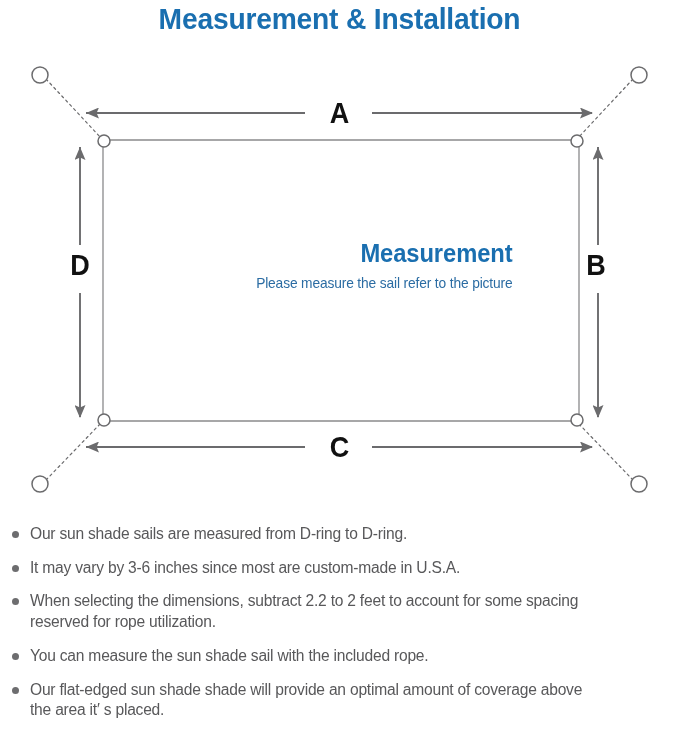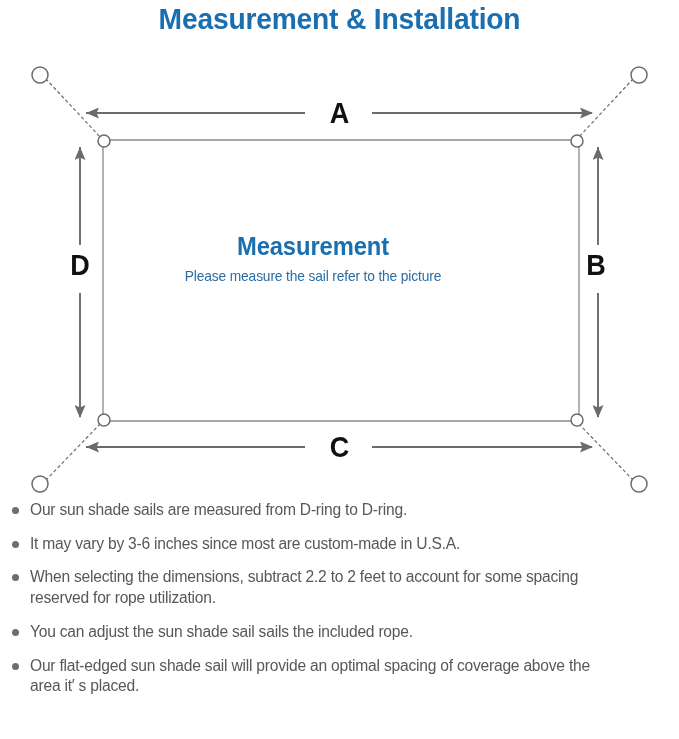--- a/index.html
+++ b/index.html
@@ -45,23 +45,23 @@
   .diagram-svg {
     display: block;
     width: 679px;
     height: 470px;
   }
 
   
   .center-block {
     position: absolute;
     left: 103px;
-    top: 188px;
+    top: 195px;
     width: 420px;
-    text-align: center;
+    text-align: right;
     pointer-events: none;
   }
   .center-title {
     font-family: "Liberation Sans", sans-serif;
     font-size: 25px;
     font-weight: bold;
     color: #1a6fb0;
     letter-spacing: -0.1px;
     transform: scaleX(0.95);
     line-height: 1.1;
@@ -90,21 +90,21 @@
   }
   .dim-a { left: 0; top: 53px;  width: 679px; text-align: center; }
   .dim-c { left: 0; top: 387px; width: 679px; text-align: center; }
   .dim-b { left: 578px; top: 205px; width: 36px; text-align: center; }
   .dim-d { left: 62px;  top: 205px; width: 36px; text-align: center; }
 
   
   .notes {
     position: absolute;
     left: 0;
-    top: 500px;
+    top: 524px;
     width: 603px;
   }
   .note-item {
     position: relative;
     padding-left: 30px;
     margin-bottom: 13px;
     font-family: "Liberation Sans", sans-serif;
     font-size: 15.6px;
     line-height: 1.33;
     color: #58585a;
@@ -206,21 +206,21 @@
     <span class="note-text">It may vary by 3-6 inches since most are custom-made in U.S.A.</span>
   </div>
 
   <div class="note-item">
     <span class="note-bullet"></span>
     <span class="note-text">When selecting the dimensions, subtract 2.2 to 2 feet to account for some spacing reserved for rope utilization.</span>
   </div>
 
   <div class="note-item">
     <span class="note-bullet"></span>
-    <span class="note-text">You can adjust the sun shade sail sails the included rope.</span>
-  </div>
-
-  <div class="note-item">
-    <span class="note-bullet"></span>
-    <span class="note-text">Our flat-edged sun shade sail will provide an optimal spacing of coverage above the area it′ s placed.</span>
+    <span class="note-text">You can measure the sun shade sail with the included rope.</span>
+  </div>
+
+  <div class="note-item">
+    <span class="note-bullet"></span>
+    <span class="note-text">Our flat-edged sun shade shade will provide an optimal amount of coverage above the area it′ s placed.</span>
   </div>
 
 </div>
 
 </body></html>

